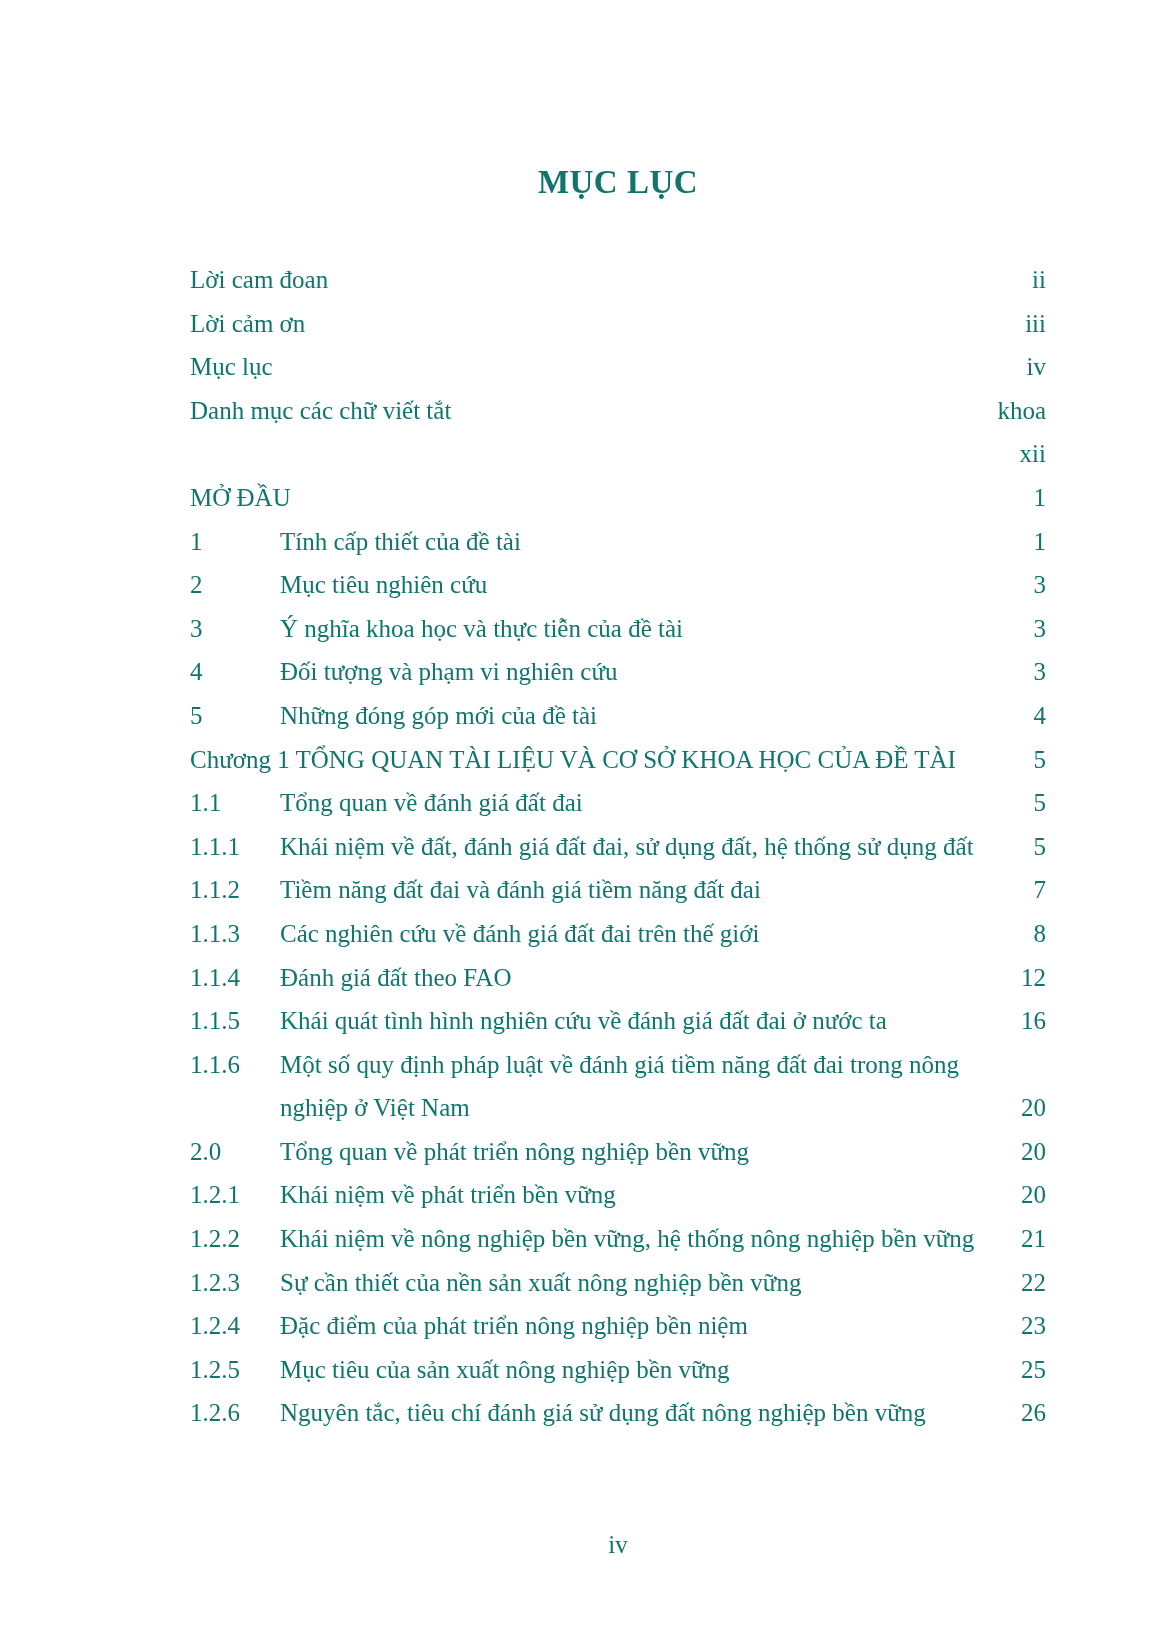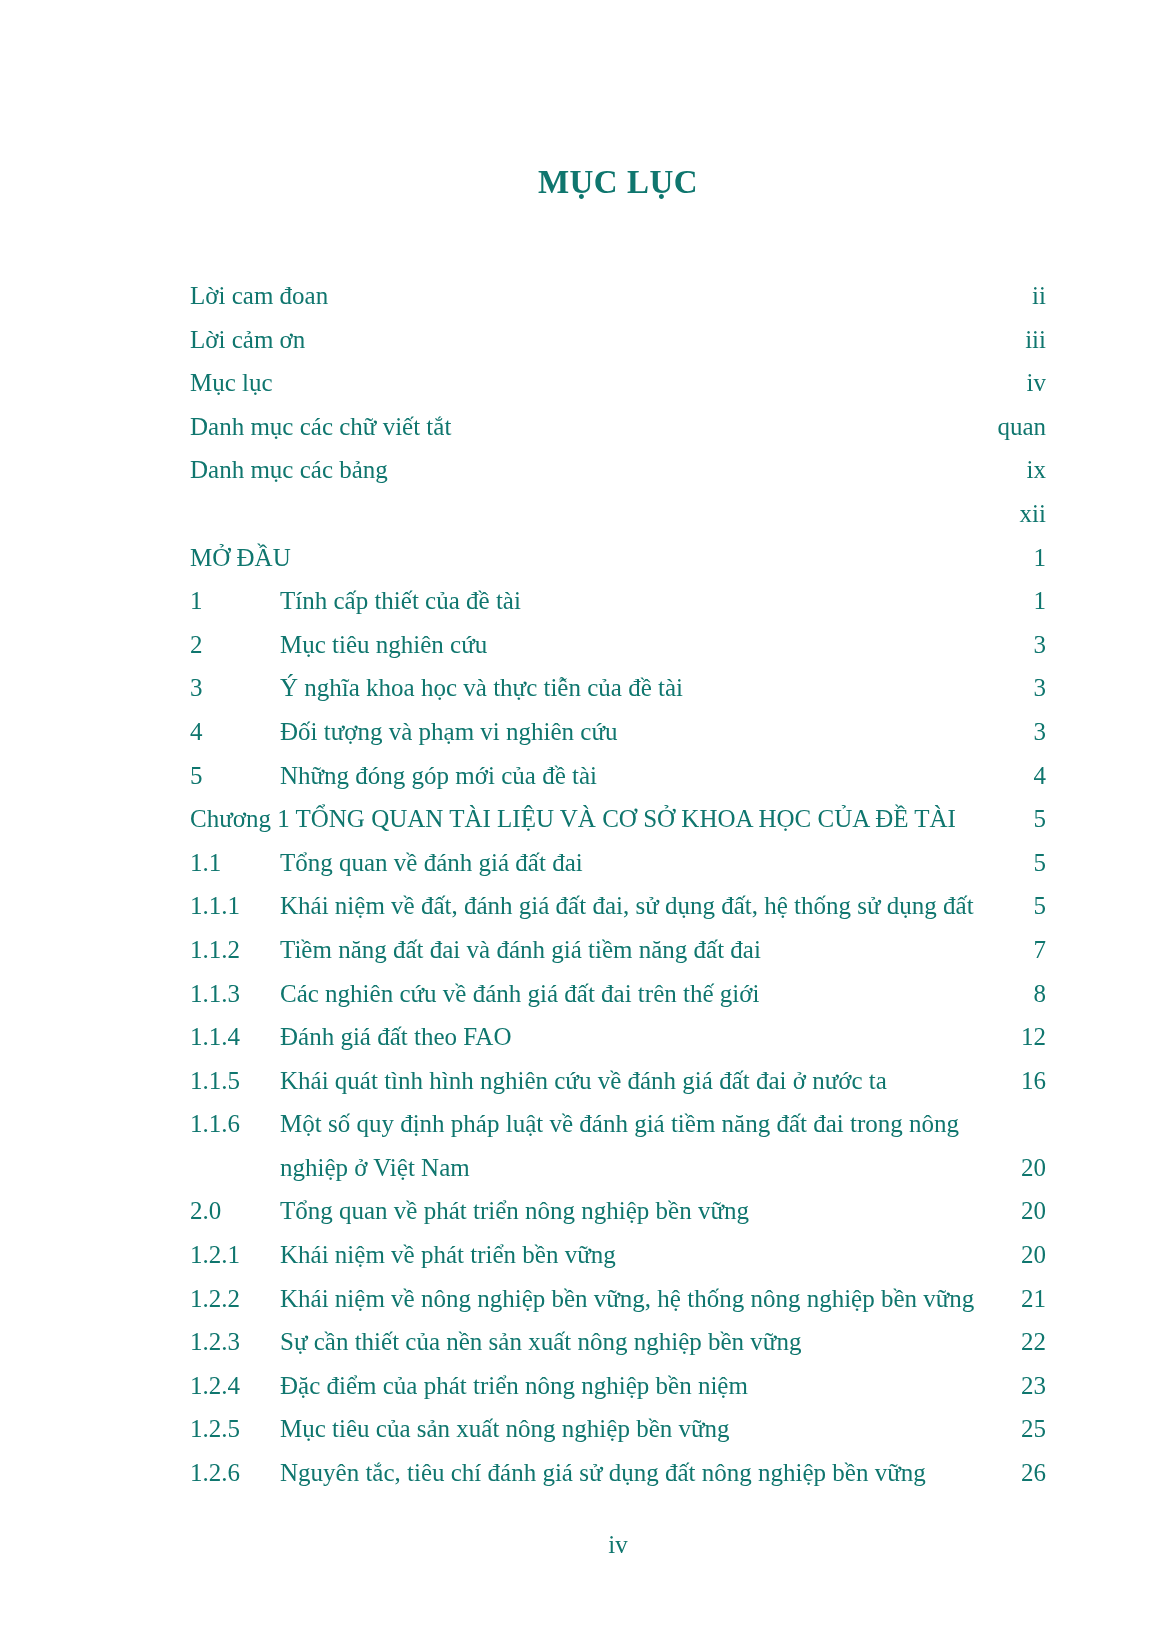--- a/index.html
+++ b/index.html
@@ -27,21 +27,20 @@
     line-height: 44px;
     letter-spacing: 0.5px;
     white-space: nowrap;
   }
   .toc {
     position: absolute;
     top: 258px;
     left: 190px;
     width: 856px;
     font-size: 25px;
-    margin-top: 16px;
   }
   .toc-row {
     display: flex;
     align-items: baseline;
     line-height: 43.6px;
     height: 43.6px;
   }
   .toc-row .num {
     flex: 0 0 0px;
     white-space: nowrap;
@@ -86,26 +85,21 @@
         <span class="pg">iii</span>
       </div>
       <div class="toc-row">
         <span class="num"></span>
         <span class="title">Mục lục</span>
         <span class="pg">iv</span>
       </div>
       <div class="toc-row">
         <span class="num"></span>
         <span class="title">Danh mục các chữ viết tắt</span>
-        <span class="pg">quan</span>
-      </div>
-      <div class="toc-row">
-        <span class="num"></span>
-        <span class="title">Danh mục các bảng</span>
-        <span class="pg">ix</span>
+        <span class="pg">khoa</span>
       </div>
       <div class="toc-row">
         <span class="num"></span>
         <span class="pg">xii</span>
       </div>
       <div class="toc-row">
         <span class="num"></span>
         <span class="title">MỞ ĐẦU</span>
         <span class="pg">1</span>
       </div>

